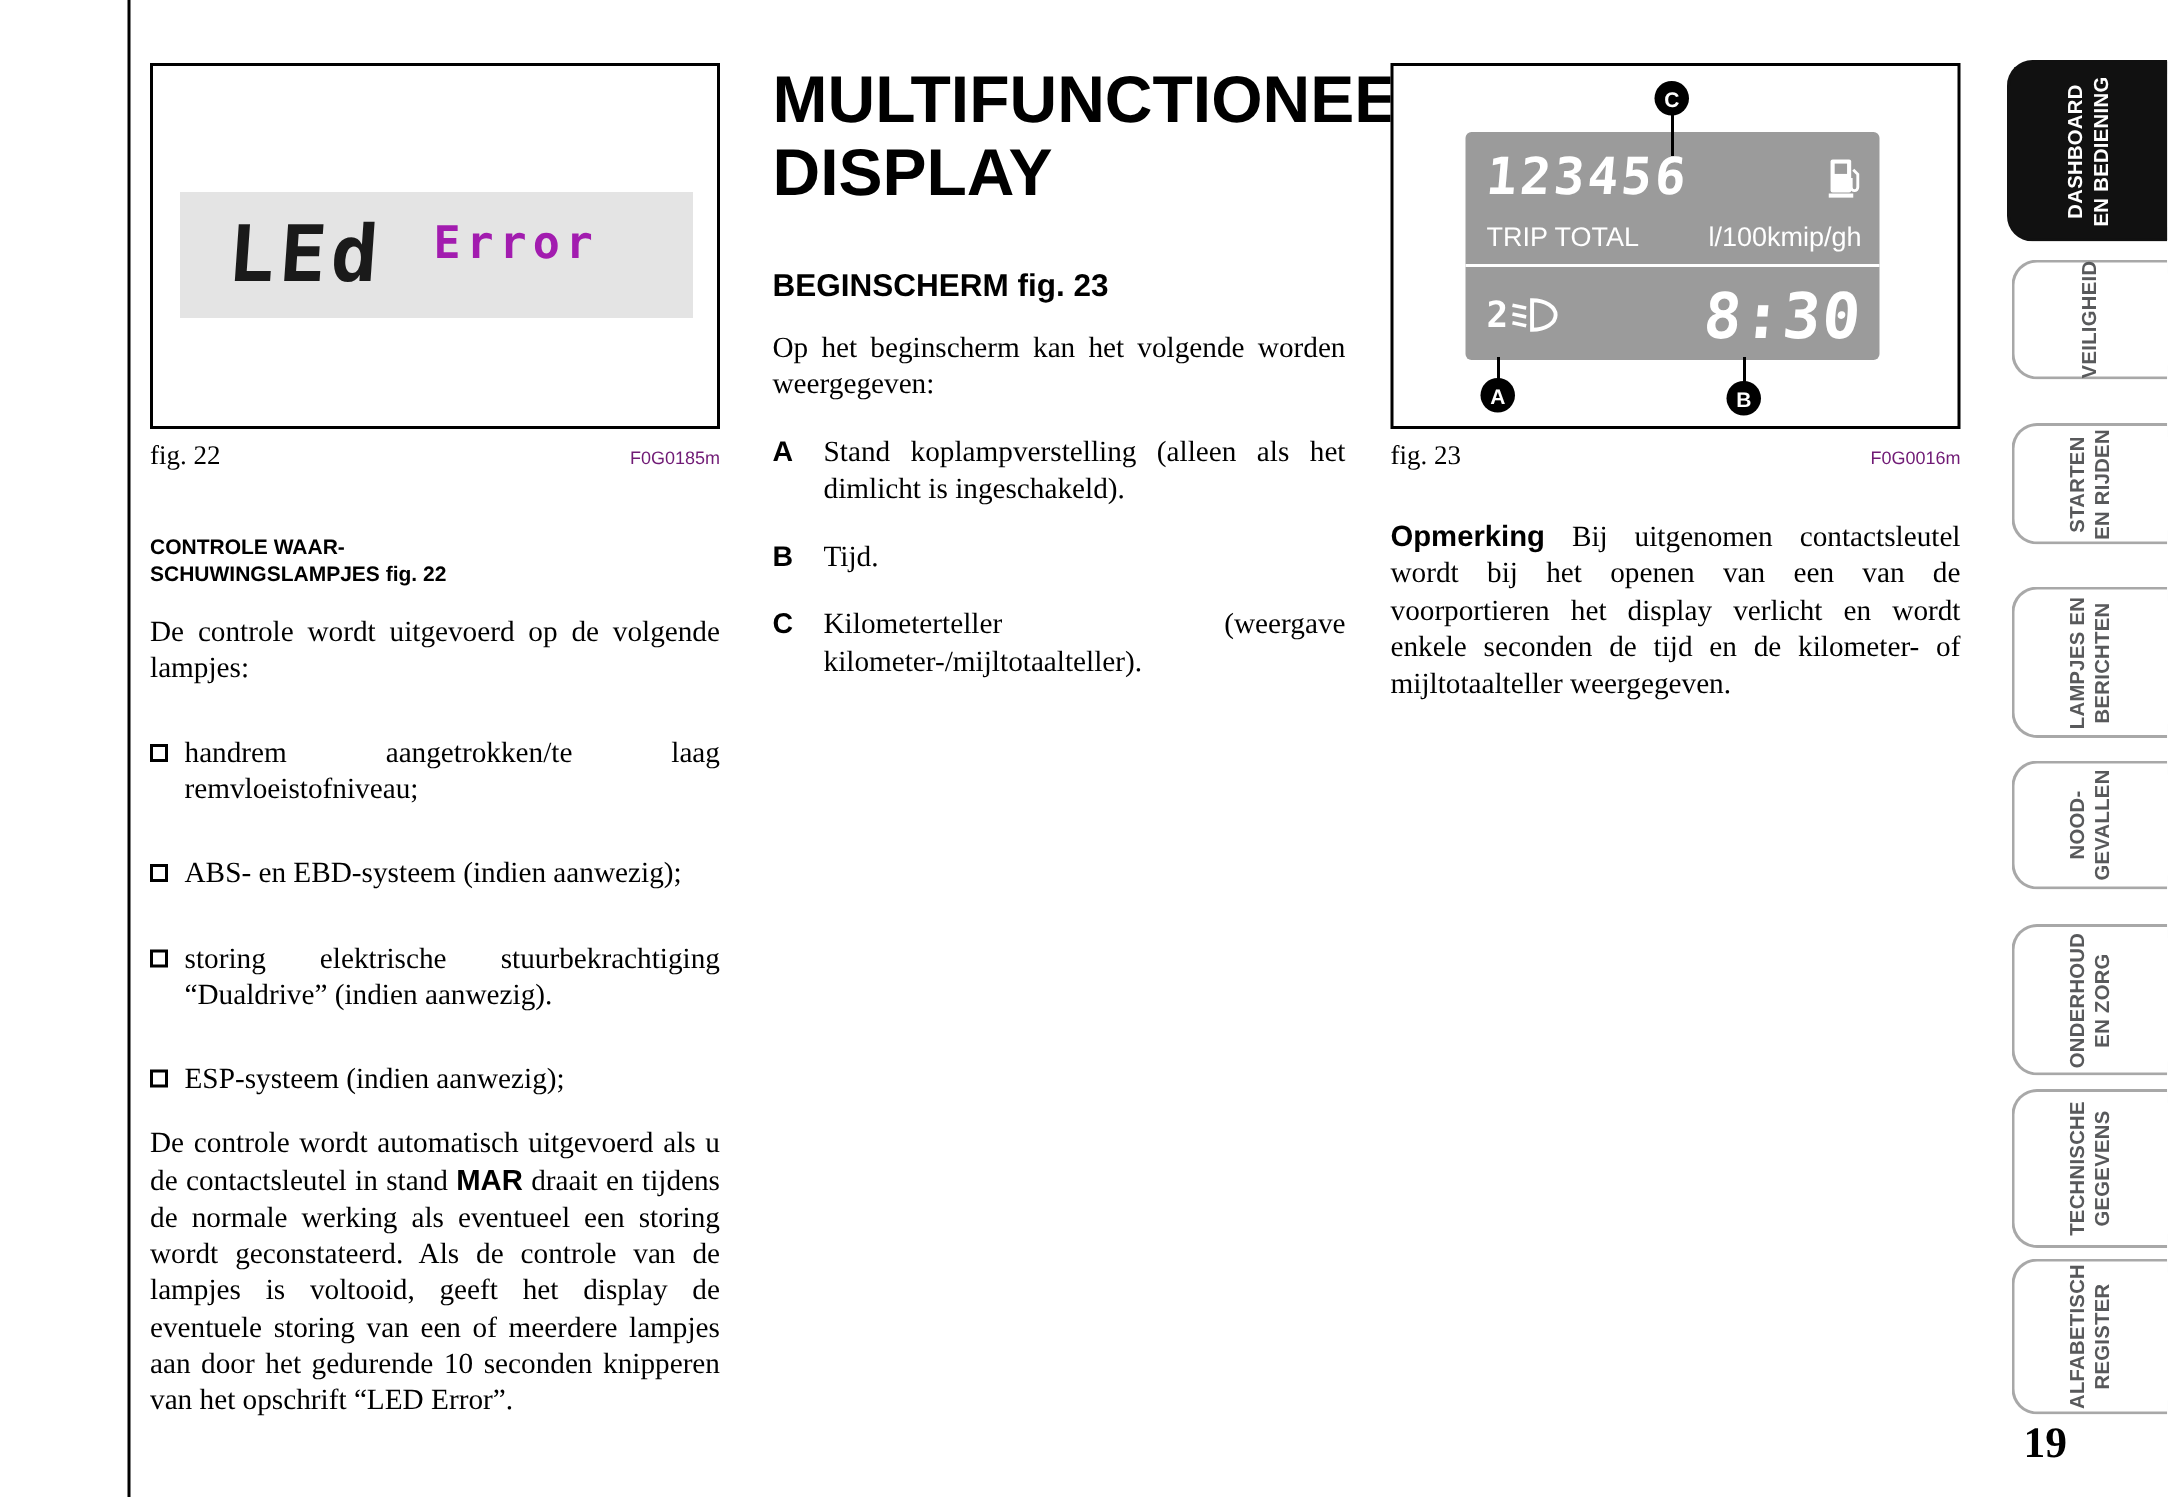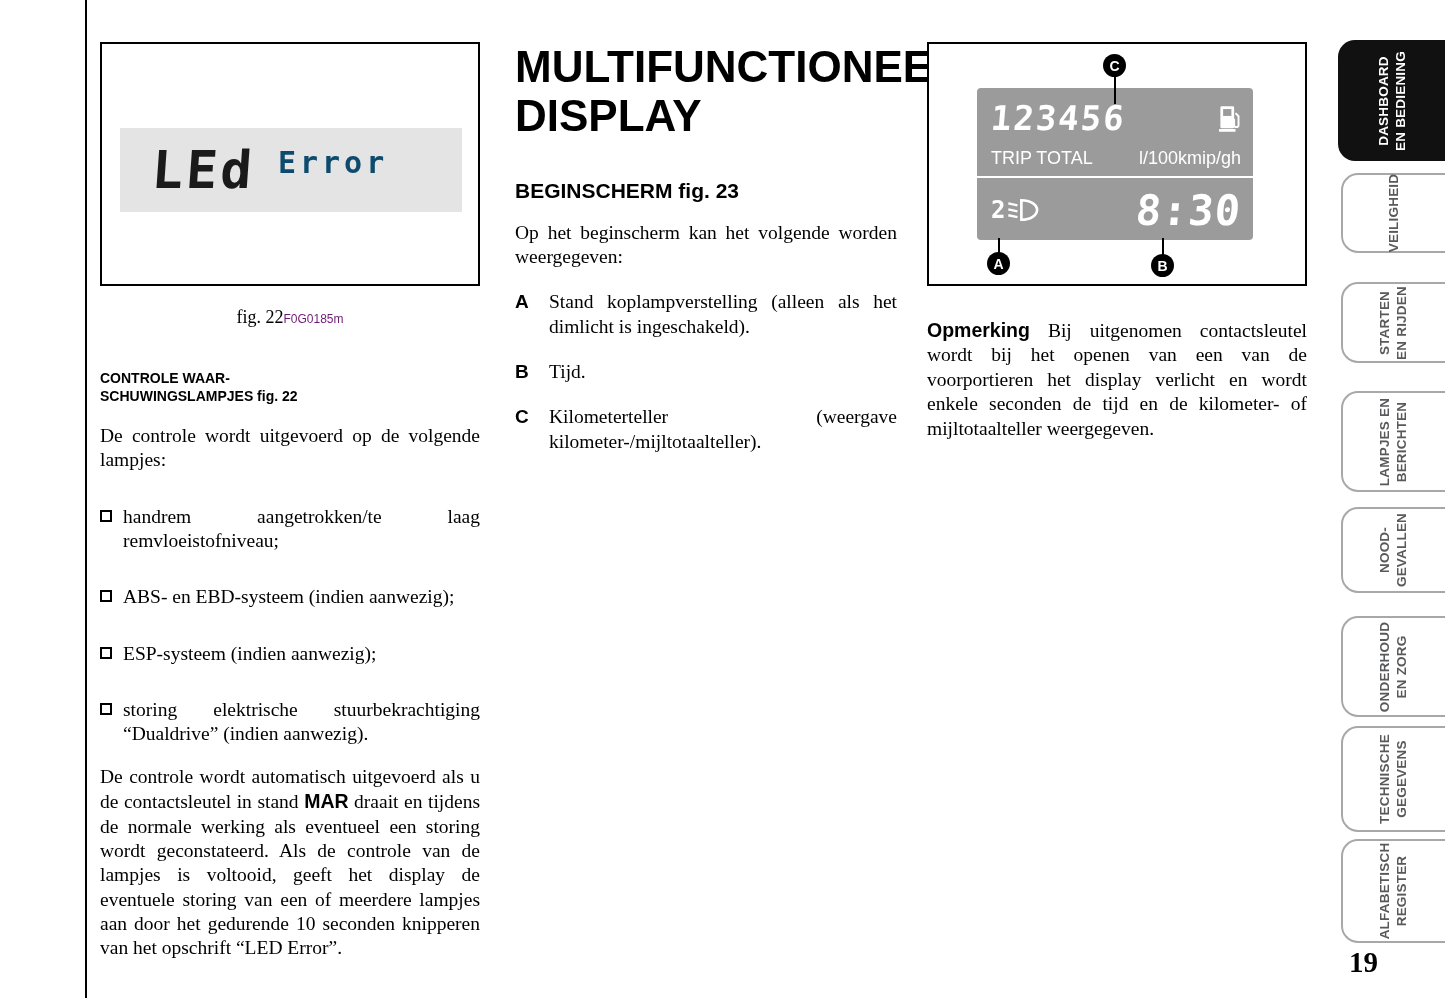--- a/index.html
+++ b/index.html
@@ -14,23 +14,23 @@
   .col-mid   { left:515px; width:382px; }
   .col-right { left:927px; width:380px; }
 
   .figure-box { position:relative; width:100%; height:244px; border:2px solid #000; background:#fff; }
 
   
   .lcd22 { position:absolute; left:18px; top:84px; width:342px; height:84px;
            background:var(--lcd_bg,#e4e4e4); display:flex; align-items:center; }
   .seg { font-family:"DejaVu Sans Mono", monospace; font-weight:bold; }
   .seg-led   { font-size:52px; margin-left:32px; transform:skewX(-4deg); letter-spacing:3px; color:#1a1a1a; }
-  .seg-error { font-size:30px; margin-left:23px; margin-bottom:16px; letter-spacing:4px; color:#0c4a6e; }
-
-  .fig-caption-row { display:flex; justify-content:center; align-items:baseline; margin-top:21px; }
+  .seg-error { font-size:30px; margin-left:34px; margin-bottom:16px; letter-spacing:4px; color:#a21caf; }
+
+  .fig-caption-row { display:flex; justify-content:space-between; align-items:baseline; margin-top:7px; }
   .fig-label { font-size:18px; }
   .fig-code  { font-size:12px; font-family:"Liberation Sans", sans-serif; color:#701a75; }
 
   
   .heading { font-family:"Liberation Sans", sans-serif; font-weight:bold; font-size:14px;
              line-height:1.28; margin-top:42px; }
   .body { font-size:19.5px; line-height:1.25; text-align:justify; margin-top:18px; }
   .bold-sans { font-family:"Liberation Sans", sans-serif; font-weight:bold; }
 
   .bullet { display:flex; gap:11px; margin-top:32px; font-size:19.5px; line-height:1.25; }
@@ -119,25 +119,25 @@
     <div class="bullet">
       <span class="chk"></span>
       <span class="bullet-text">handrem aangetrokken/te laag remvloeistofniveau;</span>
     </div>
     <div class="bullet">
       <span class="chk"></span>
       <span class="bullet-text">ABS- en EBD-systeem (indien aanwezig);</span>
     </div>
     <div class="bullet">
       <span class="chk"></span>
+      <span class="bullet-text">storing elektrische stuurbekrachtiging “Dualdrive” (indien aanwezig).</span>
+    </div>
+    <div class="bullet">
+      <span class="chk"></span>
       <span class="bullet-text">ESP-systeem (indien aanwezig);</span>
-    </div>
-    <div class="bullet">
-      <span class="chk"></span>
-      <span class="bullet-text">storing elektrische stuurbekrachtiging “Dualdrive” (indien aanwezig).</span>
     </div>
 
     <p class="body">
       <span>De controle wordt automatisch uitgevoerd als u de contactsleutel in stand </span><b class="bold-sans">MAR</b><span> draait en tijdens de normale werking als eventueel een storing wordt geconstateerd. Als de controle van de lampjes is voltooid, geeft het display de eventuele storing van een of meerdere lampjes aan door het gedurende 10 seconden knipperen van het opschrift “LED Error”.</span>
     </p>
   </div>
 
   <div class="col col-mid">
     <h1 class="title">MULTIFUNCTIONEEL DISPLAY</h1>
     <h3 class="subtitle">BEGINSCHERM fig. 23</h3>
@@ -197,20 +197,24 @@
       <div class="cline cline-a"></div>
       <div class="cline cline-b"></div>
       <div class="callout callout-a">
         <span>A</span>
       </div>
       <div class="callout callout-b">
         <span>B</span>
       </div>
     </div>
 
+    <div class="fig-caption-row">
+      <span class="fig-label">fig. 23</span>
+      <span class="fig-code">F0G0016m</span>
+    </div>
 
     <p class="body note">
       <b class="bold-sans">Opmerking</b><span> Bij uitgenomen contactsleutel wordt bij het openen van een van de voorportieren het display verlicht en wordt enkele seconden de tijd en de kilometer- of mijltotaalteller weergegeven.</span>
     </p>
   </div>
 
   <div>
     <div class="tab t0 active">
       <div class="tab-text">
         <span>DASHBOARD</span>

